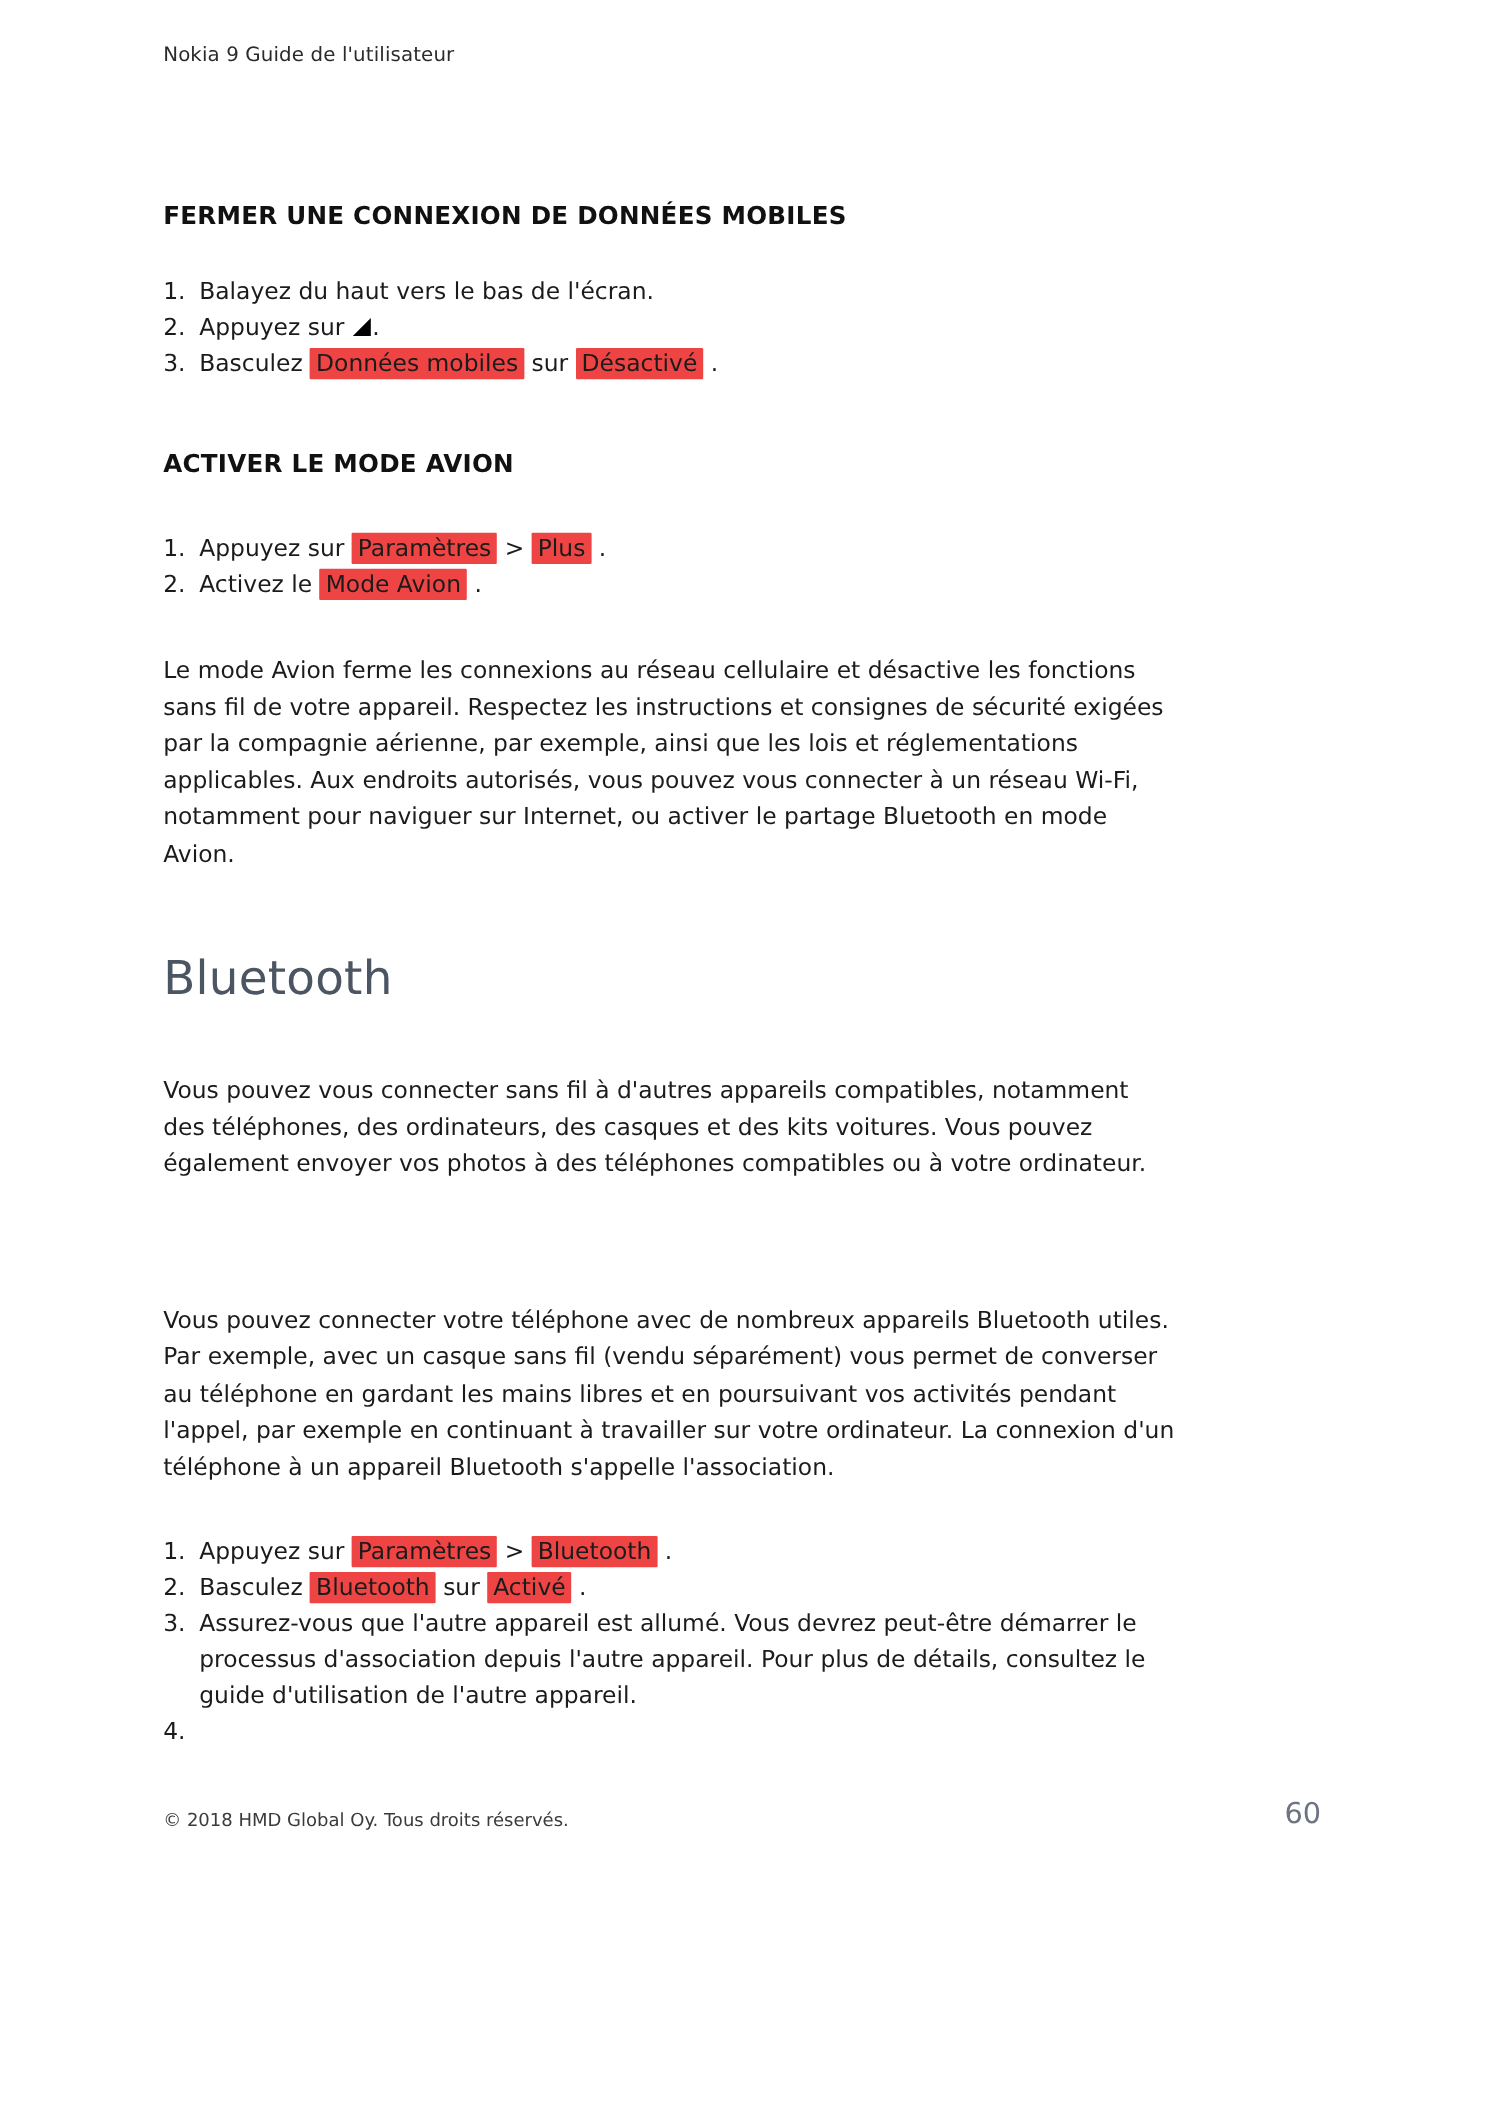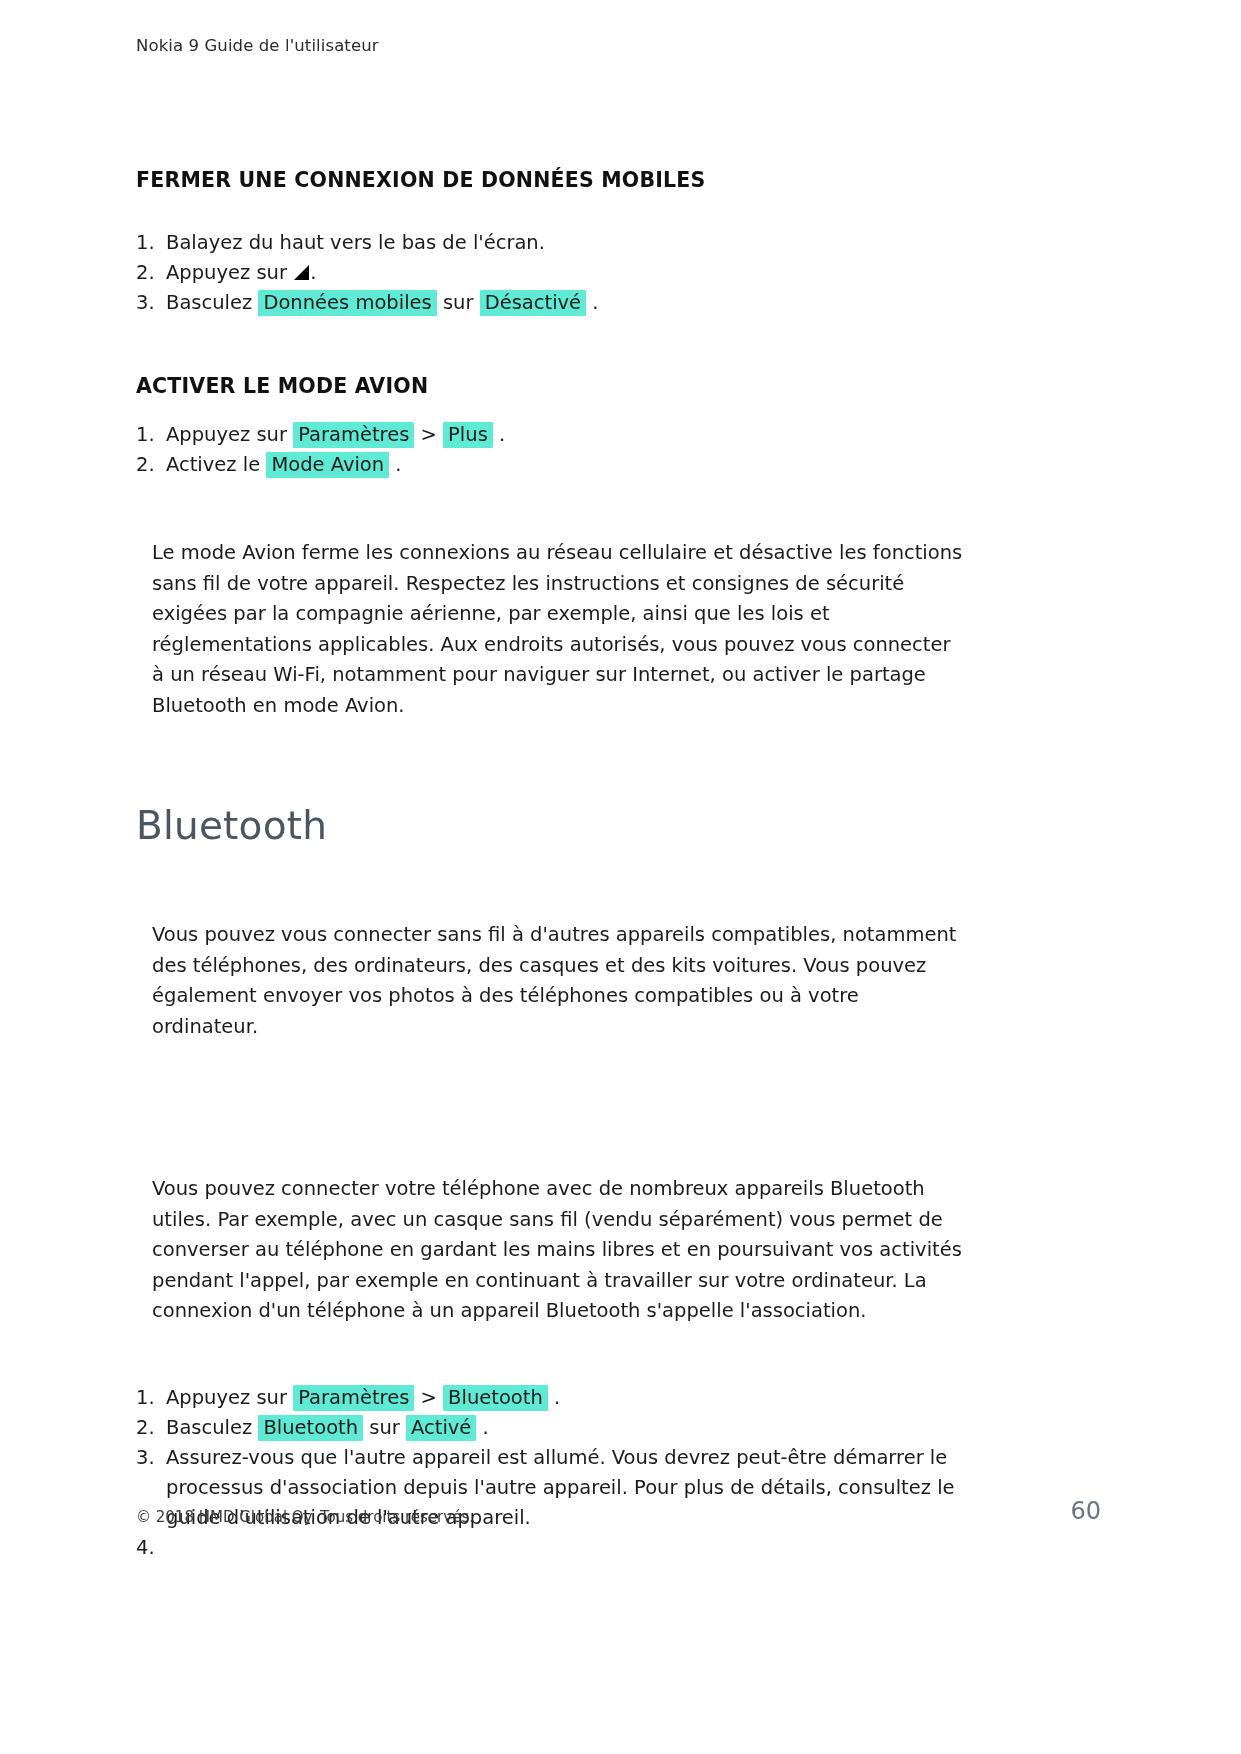--- a/index.html
+++ b/index.html
@@ -39,21 +39,21 @@
     width: 845px;
   }
   h2.sub {
     font-size: 20.5px;
     font-weight: 700;
     letter-spacing: 0.2px;
     margin: 0 0 36px 0;
     color: #111111;
     font-family: "DejaVu Sans", sans-serif;
   }
-  h2.sub.tight { margin-bottom: 22px; }
+  h2.sub.tight { margin-bottom: 44px; }
   h1.section {
     font-size: 39px;
     font-weight: 400;
     color: #4c5562;
     margin: 0;
     letter-spacing: 0.2px;
     font-family: "DejaVu Sans", sans-serif;
   }
   ol.steps {
     margin: 0;
@@ -71,25 +71,25 @@
   ol.steps li .num {
     position: absolute;
     left: 0;
     top: 0;
     width: 26px;
     text-align: left;
   }
   p.body {
     font-size: 19.5px;
     line-height: 30.5px;
-    margin: 16px;
+    margin: 0;
     color: #1b1b1b;
   }
   .ui {
-    background: #5eead4;
+    background: #ef4444;
     padding: 1px 5px 2px 5px;
     border-radius: 1px;
     white-space: nowrap;
   }
   .tri {
     display: inline-block;
     width: 0;
     height: 0;
     border-left: 15px solid transparent;
     border-bottom: 15px solid #000000;

